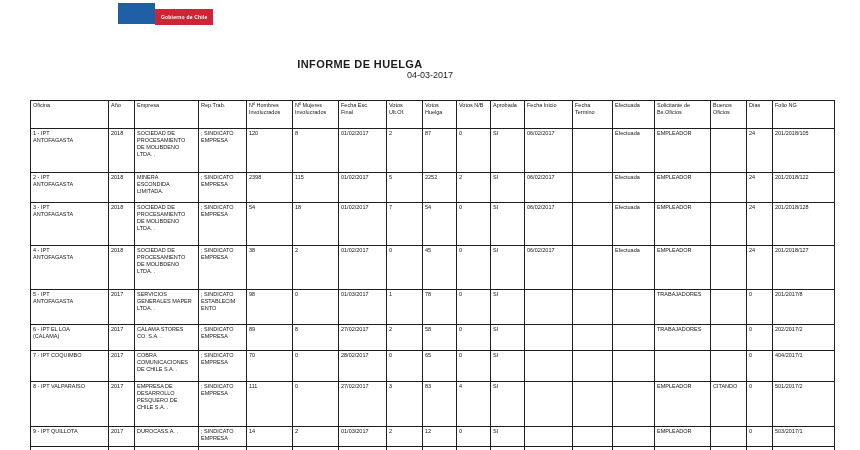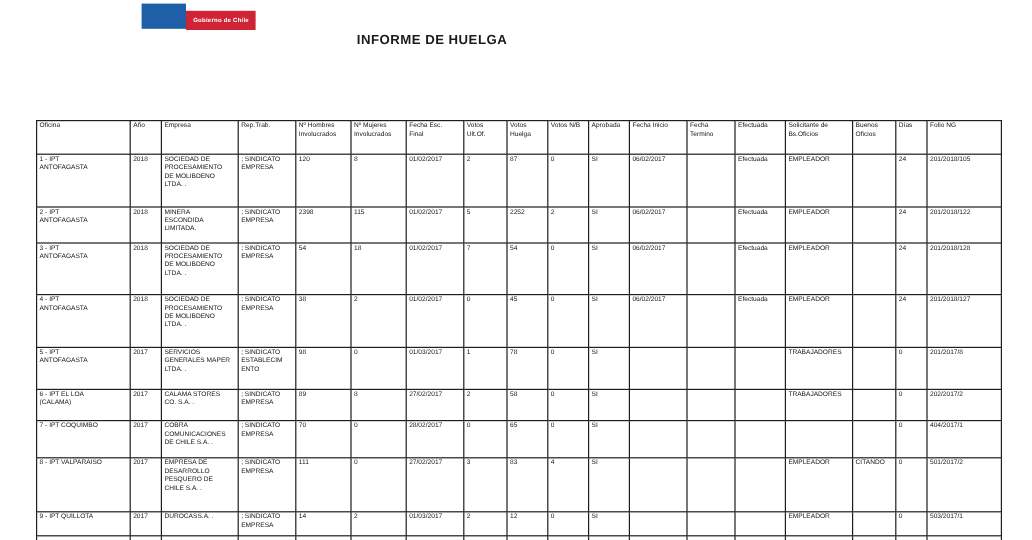--- a/index.html
+++ b/index.html
@@ -13,21 +13,21 @@
   .page { position: relative; width: 860px; height: 450px; background: #fff; }
 
   
   .logo { position: absolute; left: 118px; top: 2px; height: 24px; display: flex; align-items: flex-start; }
   .logo-blue { width: 37px; height: 21px; margin-top: 1px; }
   .logo-red { height: 16px; margin-top: 7px; padding: 0 6px; display: flex; align-items: center; }
   .logo-red span { color: #fff; font-size: 5px; font-weight: bold; white-space: nowrap; letter-spacing: 0.2px; }
 
   
   .doc-title {
-    position: absolute; top: 28px; left: 0; width: 720px;
+    position: absolute; top: 58px; left: 0; width: 720px;
     text-align: center; font-size: 11px; font-weight: bold; letter-spacing: 0.4px; color: #1c1c1c;
   }
   .doc-date {
     position: absolute; top: 70px; left: 0; width: 860px;
     text-align: center; font-size: 9px; color: #1c1c1c;
   }
 
   
   .table-wrap { position: absolute; left: 30px; top: 100px; }
   table { border-collapse: collapse; table-layout: fixed; }
@@ -48,20 +48,21 @@
 <div class="page">
 
   <div class="logo">
     <div class="logo-blue" style="background: rgb(30, 95, 168);"></div>
     <div class="logo-red" style="background: rgb(207, 36, 53);">
       <span>Gobierno de Chile</span>
     </div>
   </div>
 
   <div class="doc-title">INFORME DE HUELGA</div>
+  <div class="doc-date">04-03-2017</div>
 
   <div class="table-wrap">
     <table>
       <colgroup id="cols">
           <col style="width: 78px;">
           <col style="width: 26px;">
           <col style="width: 64px;">
           <col style="width: 48px;">
           <col style="width: 46px;">
           <col style="width: 46px;">

